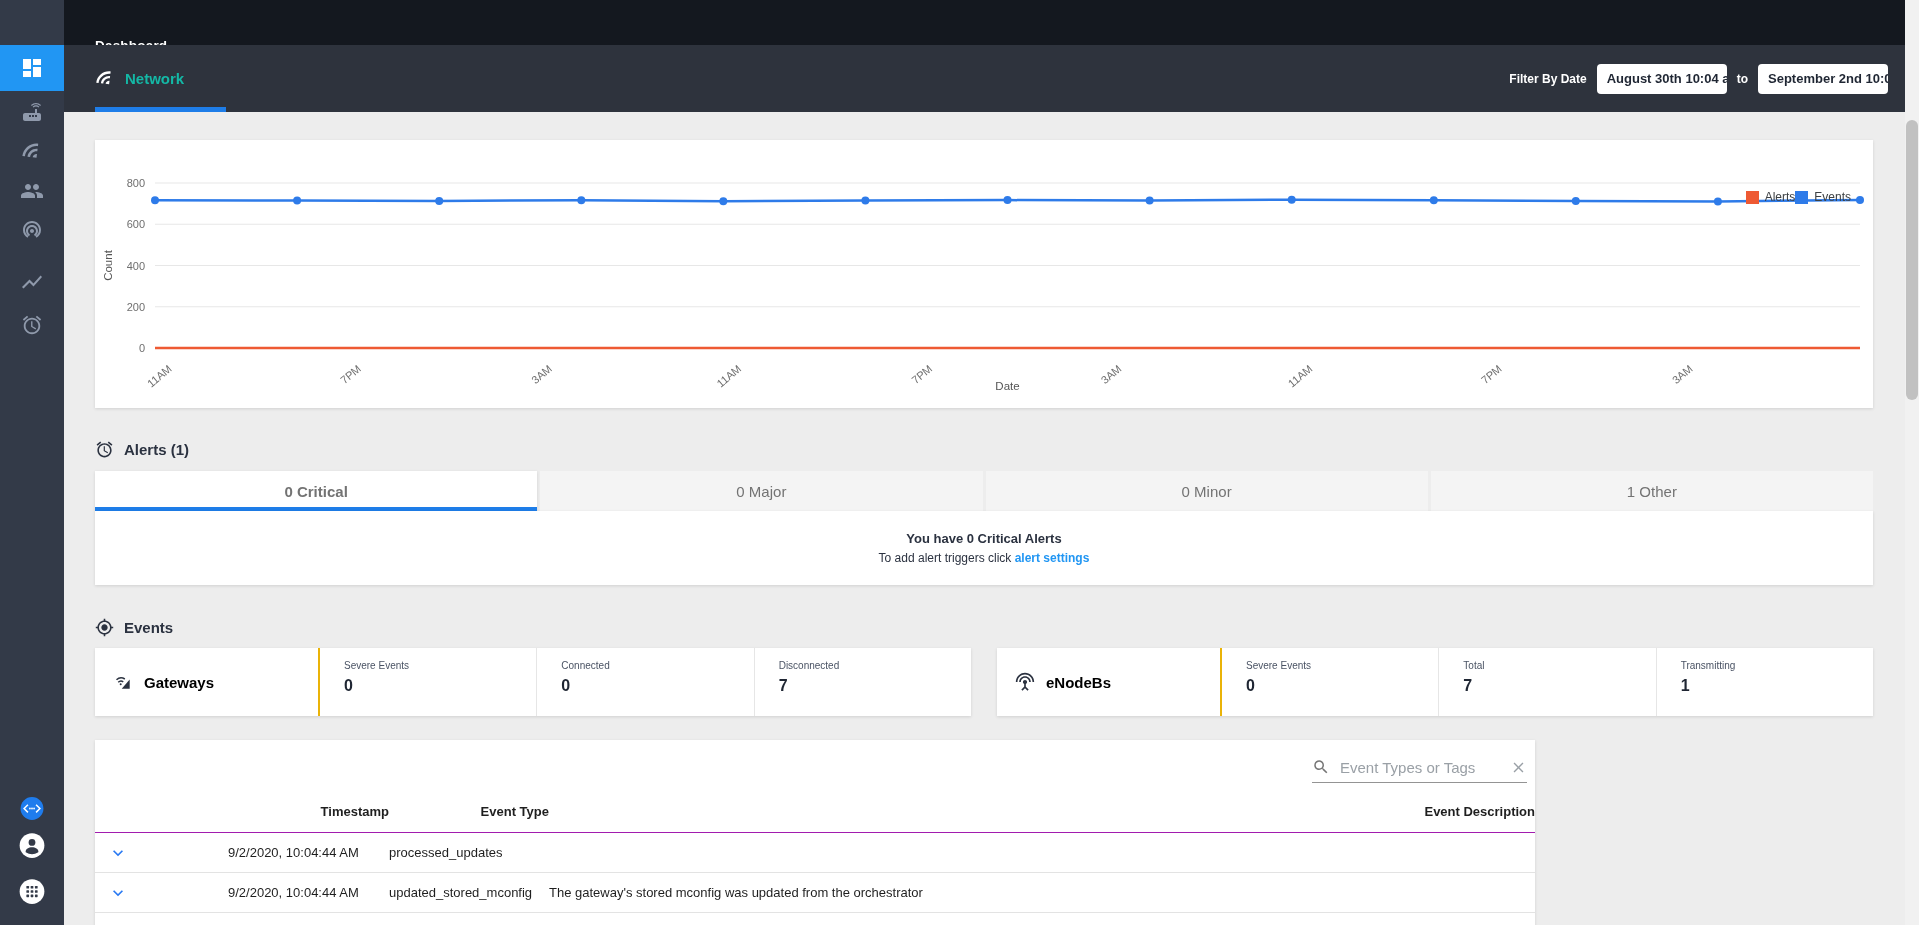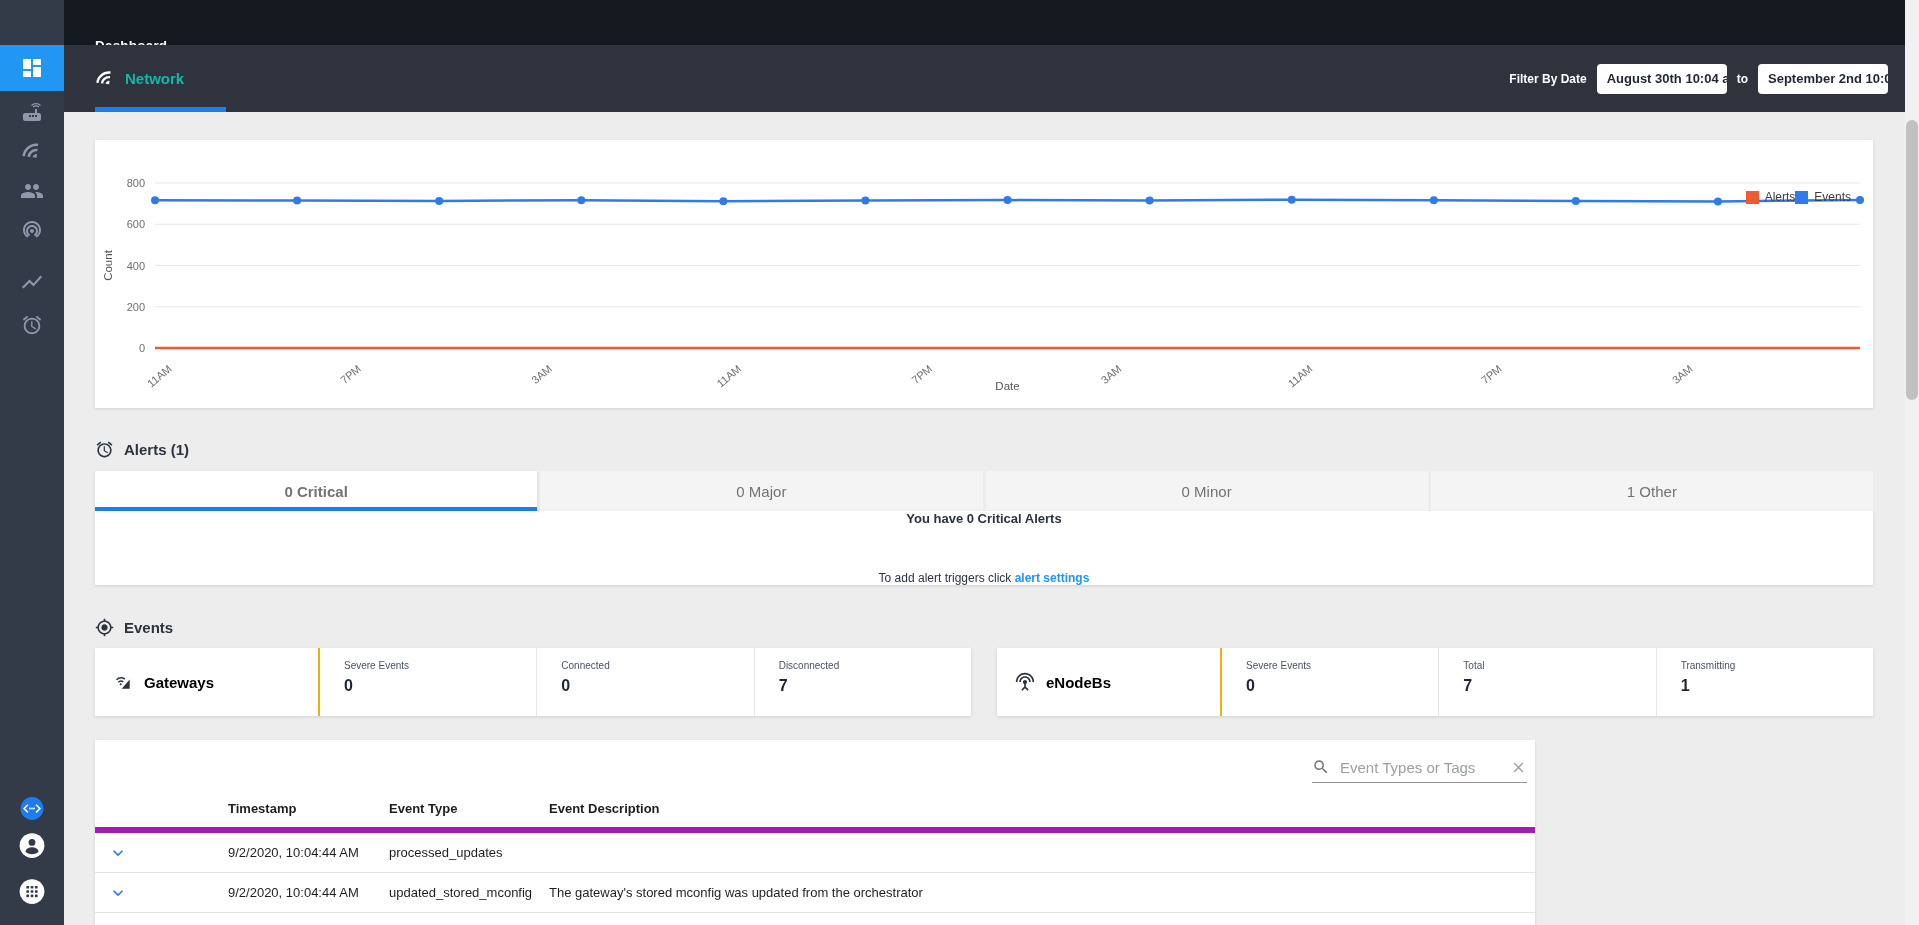--- a/index.html
+++ b/index.html
@@ -53,21 +53,21 @@
 
   
   .section-head{position:absolute;left:95px;display:flex;align-items:center;gap:10px;
     color:#2b3240;font-size:15px;font-weight:bold;}
   .tabs{position:absolute;left:95px;top:471px;width:1778px;height:40px;display:flex;gap:3px;}
   .tab{flex:1;display:flex;align-items:center;justify-content:center;font-size:15px;color:#737373;
     background:#f4f4f4;position:relative;cursor:pointer;}
   .tab.active{background:#fff;font-weight:bold;box-shadow:0 1px 3px rgba(0,0,0,.12);}
   .tab.active::after{content:"";position:absolute;left:0;right:0;bottom:0;height:4px;background:#1e7de8;}
   .alerts-body{position:absolute;left:95px;top:511px;width:1778px;height:74px;background:#fff;
-    display:flex;flex-direction:column;align-items:center;justify-content:space-between;gap:5px;
+    display:flex;flex-direction:column;align-items:center;justify-content:center;gap:5px;
     box-shadow:0 1px 3px rgba(0,0,0,.12);}
   .alerts-body .l1{font-size:13px;font-weight:bold;color:#2b3240;}
   .alerts-body .l2{font-size:12px;color:#2b3240;}
   .alerts-body .link{color:#2196f3;font-weight:bold;cursor:pointer;}
 
   
   .cards-row{position:absolute;left:95px;top:648px;width:1778px;height:68px;display:flex;gap:26px;}
   .sum-card{flex:1;background:#fff;display:flex;box-shadow:0 1px 3px rgba(0,0,0,.12);}
   .sum-label{width:225px;display:flex;align-items:center;padding-left:18px;gap:11px;font-size:15px;
     font-weight:bold;color:#000000;border-right:2px solid #eab308;box-sizing:border-box;}
@@ -78,21 +78,21 @@
 
   
   .table-card{position:absolute;left:95px;top:740px;width:1440px;height:186px;}
   .search-box{position:absolute;top:12px;right:8px;width:215px;height:30px;border-bottom:1px solid #949494;
     display:flex;align-items:center;gap:8px;}
   .search-box input{border:none;outline:none;flex:1;font-size:15px;color:#3c4043;min-width:0;
     font-family:inherit;background:transparent;}
   .search-box input::placeholder{color:#9aa0a6;}
   .thead,.trow{position:absolute;left:0;width:100%;display:grid;
     grid-template-columns:133px 161px 160px 1fr;align-items:center;box-sizing:border-box;}
-  .thead{top:50px;height:43px;border-bottom:6px solid #a21caf;font-size:13px;font-weight:bold;color:#1f1f1f;}
+  .thead{top:50px;height:43px;border-bottom:1px solid #a21caf;font-size:13px;font-weight:bold;color:#1f1f1f;text-align:right;}
   .trow{height:40px;border-bottom:1px solid #e3e3e3;font-size:13px;color:#1f1f1f;cursor:pointer;}
   .row0{top:93px;} .row1{top:133px;}
   .chev{padding-left:13px;display:flex;align-items:center;}
 </style>
 </head>
 <body>
 
 <div class="sidebar">
   <div class="side-item active" style="top:45px;">
     <span>

